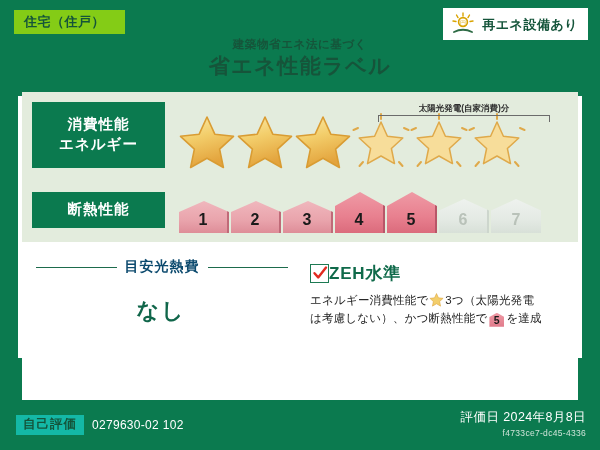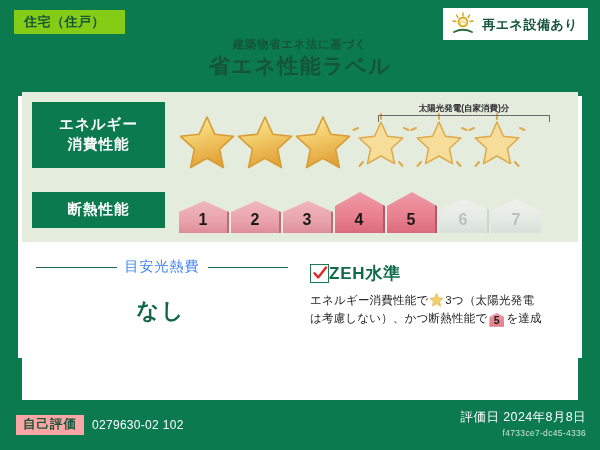--- a/index.html
+++ b/index.html
@@ -196,22 +196,22 @@
     z-index: 4;
   }
 
   .cost-block { position: absolute; left: 0; top: 0; width: 278px; height: 158px; }
   .cost-head {
     display: flex; align-items: center;
     margin: 16px 12px 0 14px;
   }
   .cost-head .rule { flex: 1; height: 1px; background: #1d6b4c; }
   .cost-head .cost-title {
-    color: #3b82f6;
-    font-weight: normal;
+    color: #0c4a6e;
+    font-weight: bold;
     font-size: 14px;
     letter-spacing: 1px;
     padding: 0 8px;
     white-space: nowrap;
   }
   .cost-value {
     margin-top: 20px;
     text-align: center;
     color: #10664a;
     font-size: 22px;
@@ -265,21 +265,21 @@
     width: 600px; height: 50px;
     background: #0b7a4f;
     z-index: 5;
   }
   .footer-left {
     position: absolute;
     left: 16px; top: 15px;
     display: flex; align-items: center; gap: 8px;
   }
   .self-eval-badge {
-    background: #fca5a5;
+    background: #14b8a6;
     color: #14543a;
     font-weight: bold;
     font-size: 12.5px;
     letter-spacing: 1px;
     padding: 3px 7px 4px 7px;
     line-height: 1;
   }
   .self-eval-num {
     color: #ffffff;
     font-size: 12px;
@@ -328,22 +328,22 @@
 
   <div class="title-wrap">
     <div class="title-sub">建築物省エネ法に基づく</div>
     <div class="title-main">省エネ性能ラベル</div>
   </div>
 
   <div class="perf-panel">
 
     <div class="row row-energy">
       <div class="row-label">
+        <span>消費性能</span>
         <span>エネルギー</span>
-        <span>消費性能</span>
       </div>
       <div class="stars-area">
 
         <div class="solar-bracket">
           <div class="sb-text">太陽光発電(自家消費)分</div>
           <div class="sb-line"></div>
         </div>
 
         <span class="star">
           <svg viewBox="0 0 60 58" width="60" height="58" xmlns="http://www.w3.org/2000/svg">

